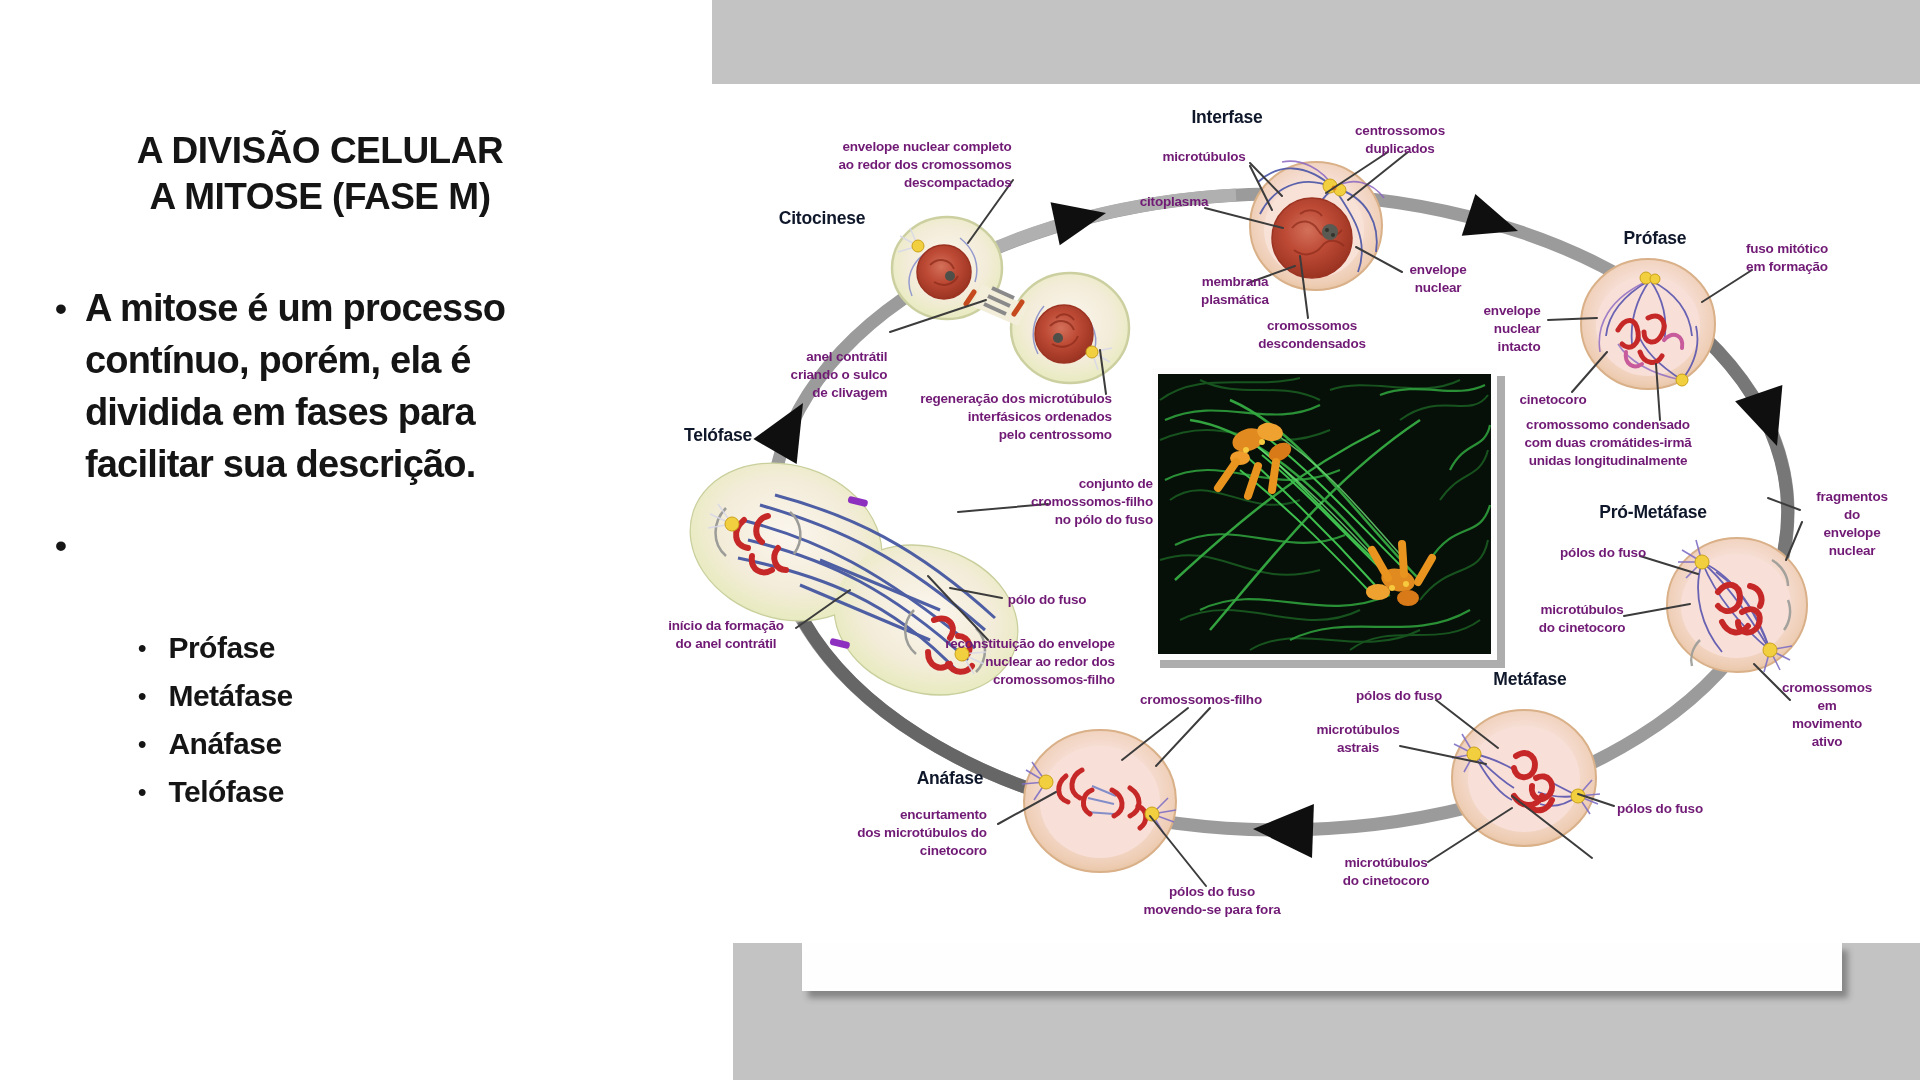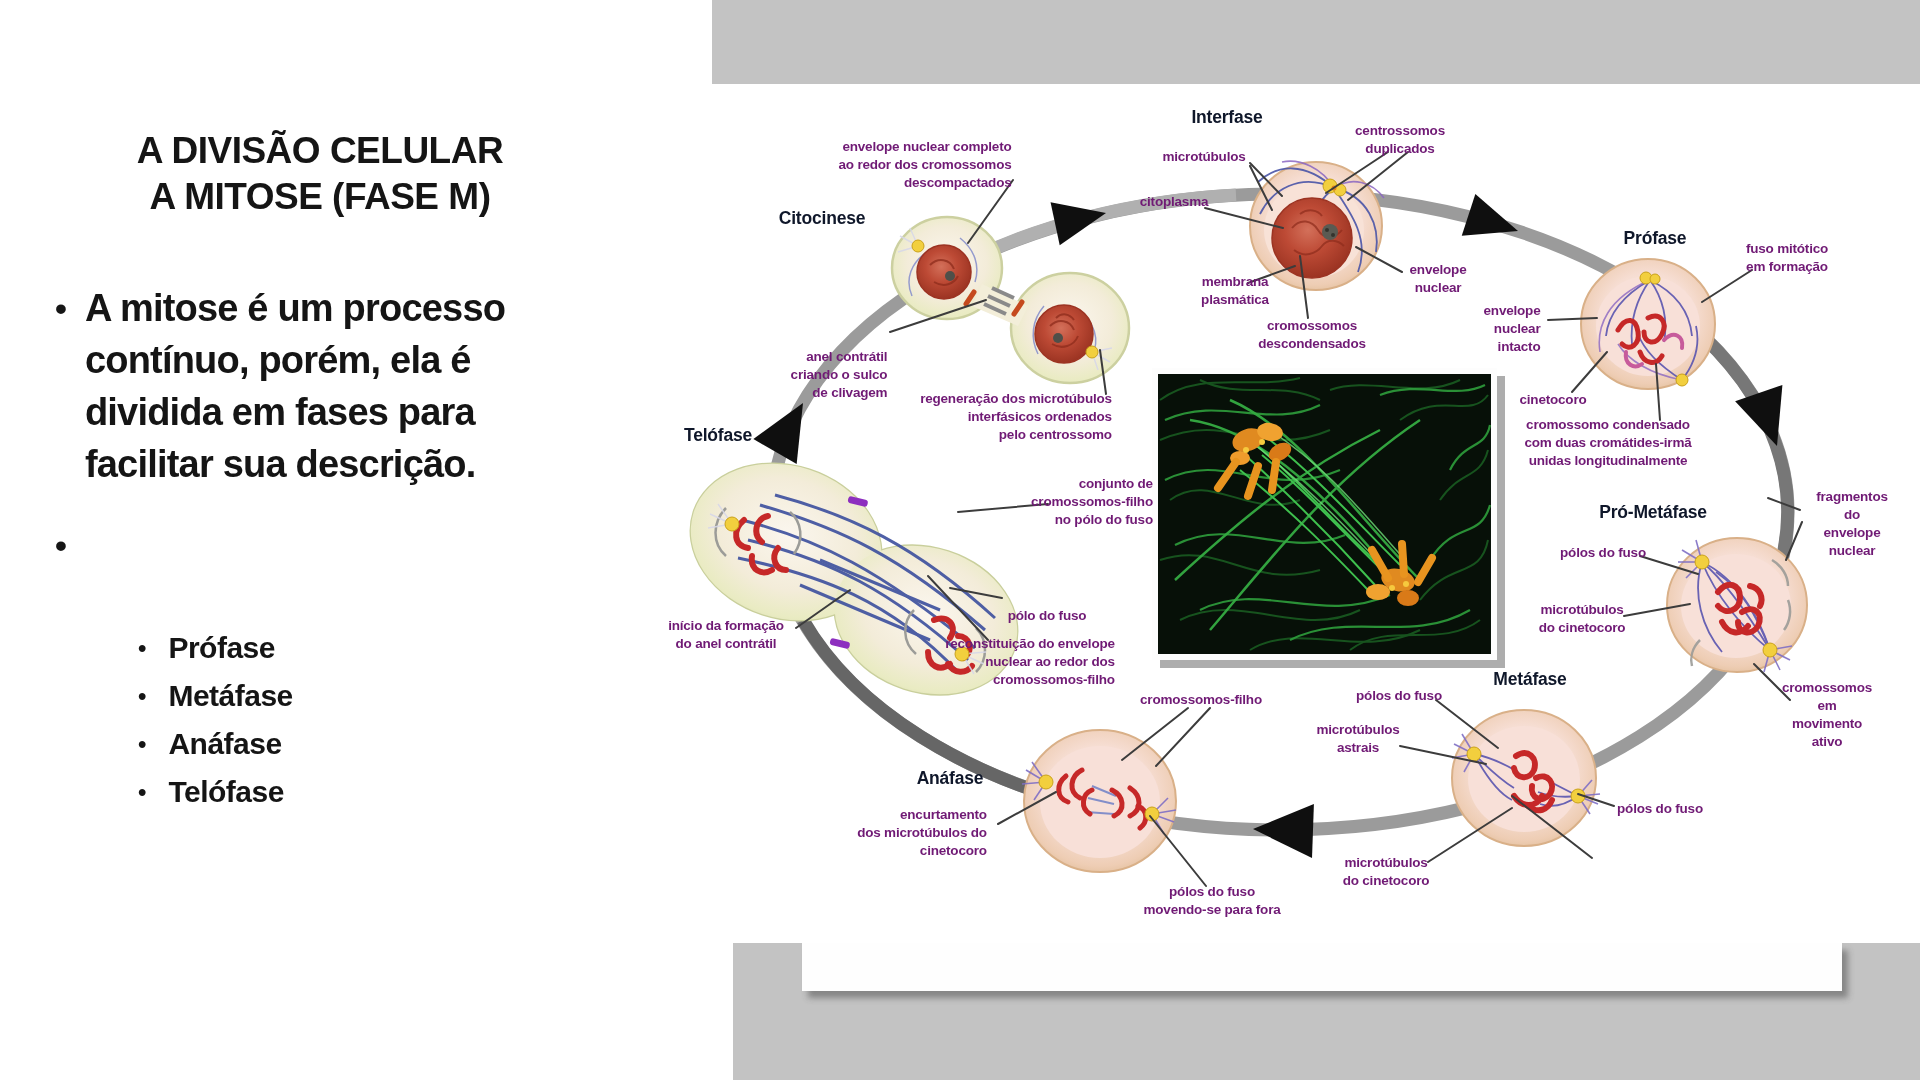--- a/index.html
+++ b/index.html
@@ -512,20 +512,20 @@
 movendo-se para fora</div>
     <div class="lbl ra" style="left:839px;top:339px;margin-top:36px;">anel contrátil
 criando o sulco
 de clivagem</div>
     <div class="lbl ra" style="left:1016px;top:417px;">regeneração dos microtúbulos
 interfásicos ordenados
 pelo centrossomo</div>
     <div class="lbl ra" style="left:1092px;top:502px;">conjunto de
 cromossomos-filho
 no pólo do fuso</div>
-    <div class="lbl" style="left:1047px;top:600px;margin-top:16px;">pólo do fuso</div>
+    <div class="lbl" style="left:1047px;top:600px;">pólo do fuso</div>
     <div class="lbl ra" style="left:1030px;top:662px;">reconstituição do envelope
 nuclear ao redor dos
 cromossomos-filho</div>
     <div class="lbl" style="left:726px;top:635px;">início da formação
 do anel contrátil</div>
   </div>
 </div>
 
 </body></html>

